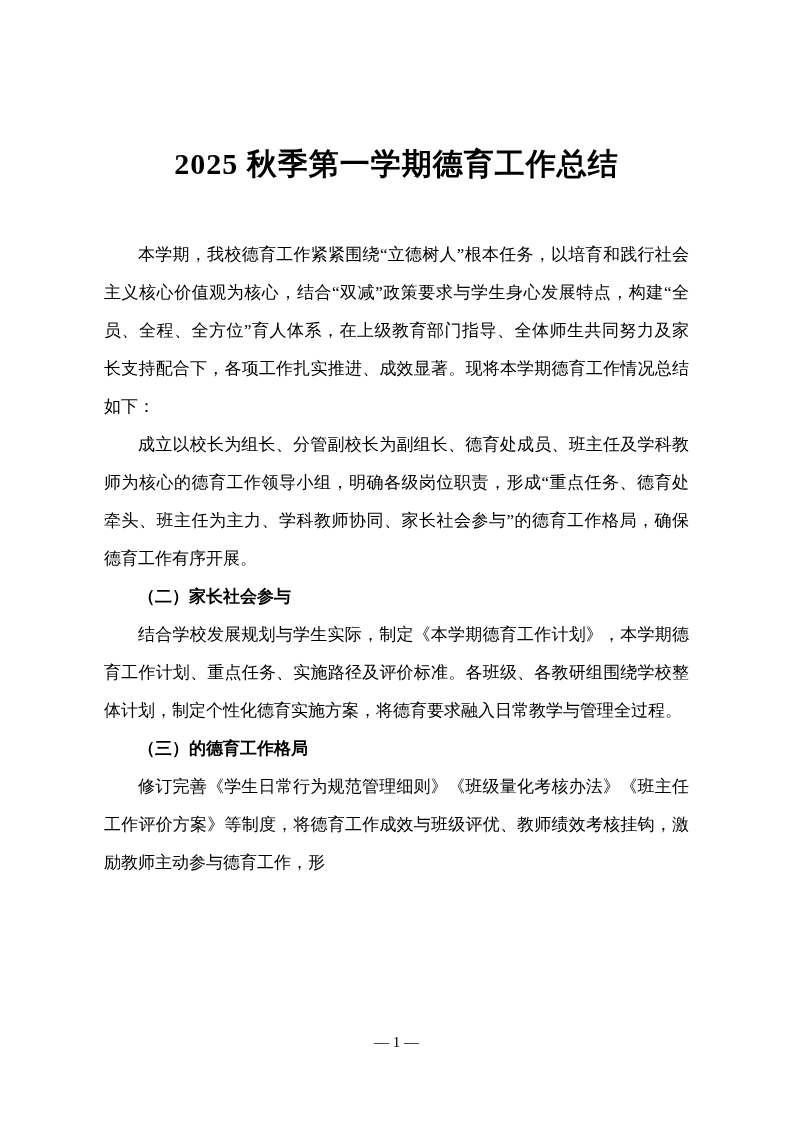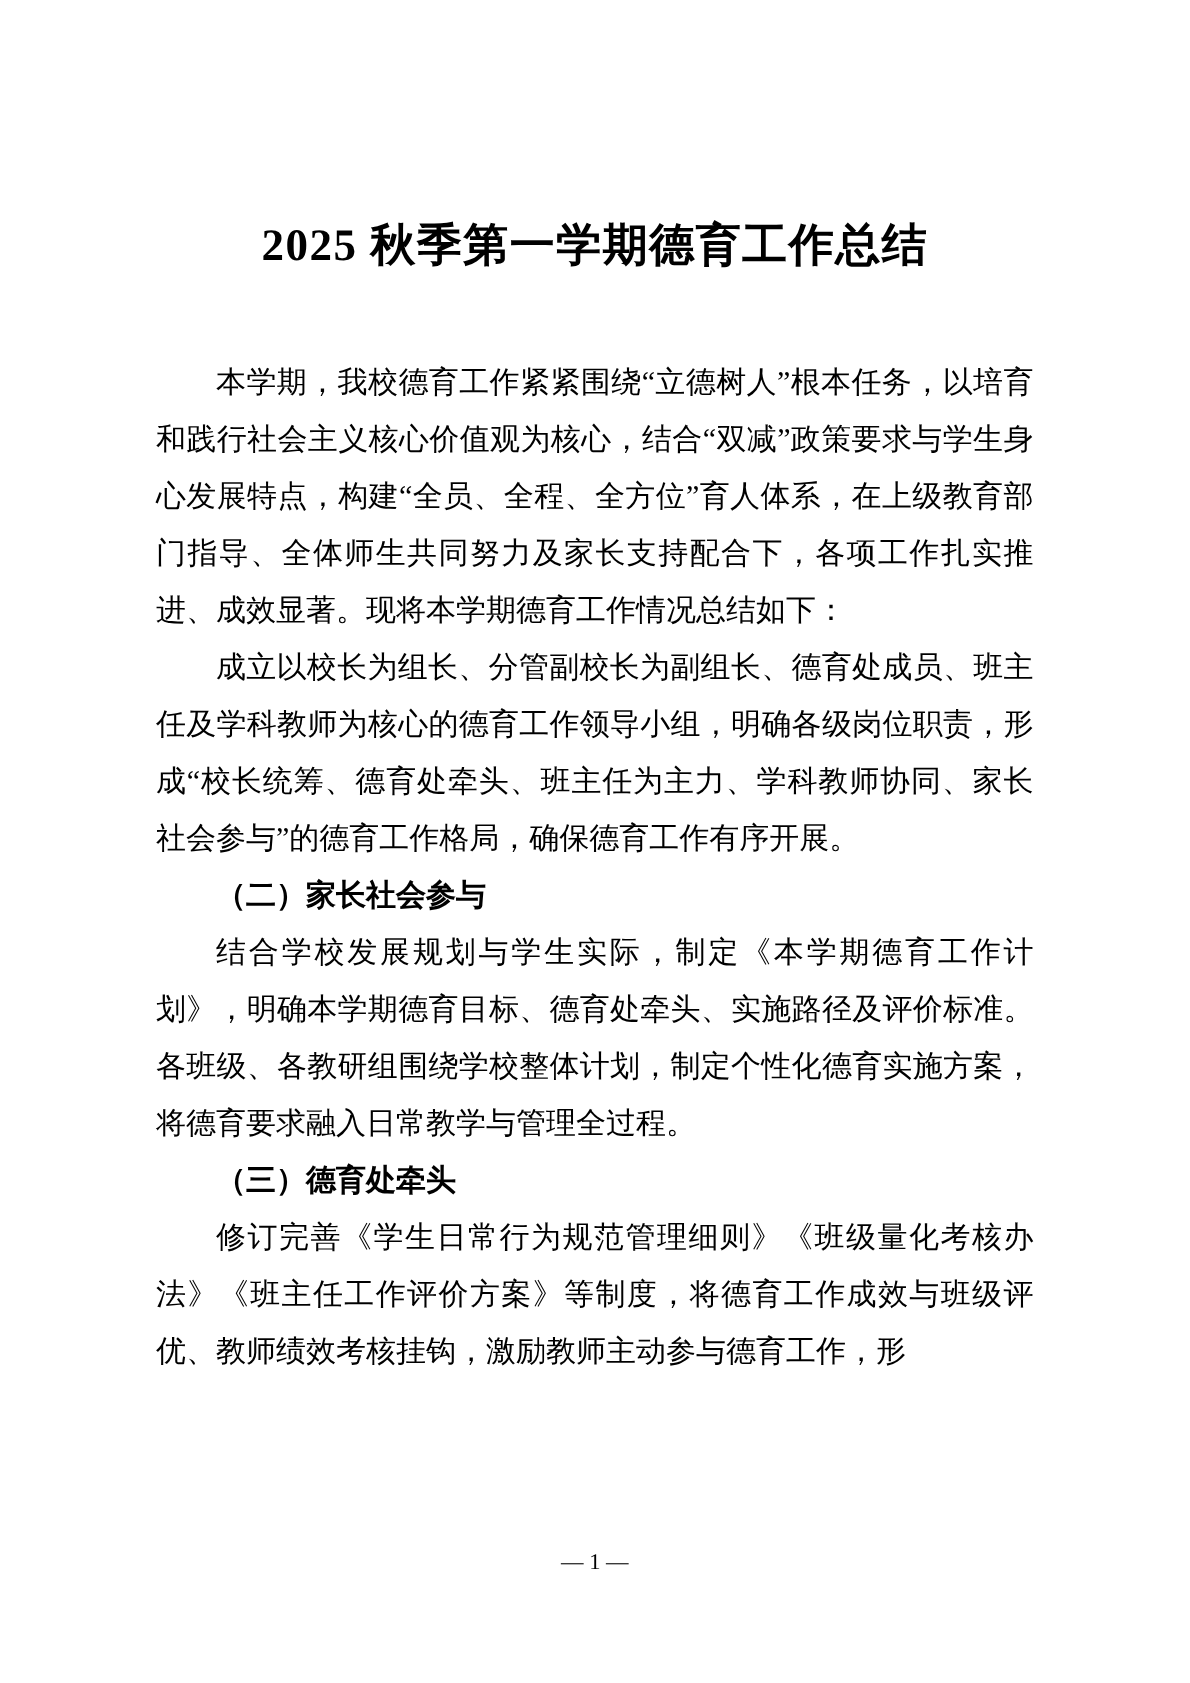--- a/index.html
+++ b/index.html
@@ -28,21 +28,21 @@
     margin: 146px 0 0 0;
     text-align: center;
     font-size: 30px;
     line-height: 36px;
     font-weight: bold;
     font-family: "Liberation Serif", "DejaVu Serif", serif;
     letter-spacing: 1px;
   }
   .content {
     margin-top: 54px;
-    font-size: 20px;
+    font-size: 17px;
     line-height: 38px;
     text-align: justify;
     text-justify: inter-character;
   }
   .content p {
     margin: 0;
     text-indent: 2em;
   }
   .content p.heading1,
   .content p.heading2 {
@@ -62,21 +62,21 @@
   }
 </style>
 </head>
 <body>
 
 <div class="page">
   <h1 class="doc-title">2025 秋季第一学期德育工作总结</h1>
 
   <div class="content">
       <p class="body">本学期，我校德育工作紧紧围绕“立德树人”根本任务，以培育和践行社会主义核心价值观为核心，结合“双减”政策要求与学生身心发展特点，构建“全员、全程、全方位”育人体系，在上级教育部门指导、全体师生共同努力及家长支持配合下，各项工作扎实推进、成效显著。现将本学期德育工作情况总结如下：</p>
-      <p class="body">成立以校长为组长、分管副校长为副组长、德育处成员、班主任及学科教师为核心的德育工作领导小组，明确各级岗位职责，形成“校长统筹、德育处牵头、班主任为主力、学科教师协同、家长社会参与”的德育工作格局，确保德育工作有序开展。</p>
+      <p class="body">成立以校长为组长、分管副校长为副组长、德育处成员、班主任及学科教师为核心的德育工作领导小组，明确各级岗位职责，形成“重点任务、德育处牵头、班主任为主力、学科教师协同、家长社会参与”的德育工作格局，确保德育工作有序开展。</p>
       <p class="heading2">（二）家长社会参与</p>
-      <p class="body">结合学校发展规划与学生实际，制定《本学期德育工作计划》，明确本学期德育目标、德育处牵头、实施路径及评价标准。各班级、各教研组围绕学校整体计划，制定个性化德育实施方案，将德育要求融入日常教学与管理全过程。</p>
-      <p class="heading2">（三）德育处牵头</p>
+      <p class="body">结合学校发展规划与学生实际，制定《本学期德育工作计划》，本学期德育工作计划、重点任务、实施路径及评价标准。各班级、各教研组围绕学校整体计划，制定个性化德育实施方案，将德育要求融入日常教学与管理全过程。</p>
+      <p class="heading2">（三）的德育工作格局</p>
       <p class="body">修订完善《学生日常行为规范管理细则》《班级量化考核办法》《班主任工作评价方案》等制度，将德育工作成效与班级评优、教师绩效考核挂钩，激励教师主动参与德育工作，形</p>
     </div>
 </div>
 
 <div class="page-footer">—  1  —</div>
 
 </body></html>

